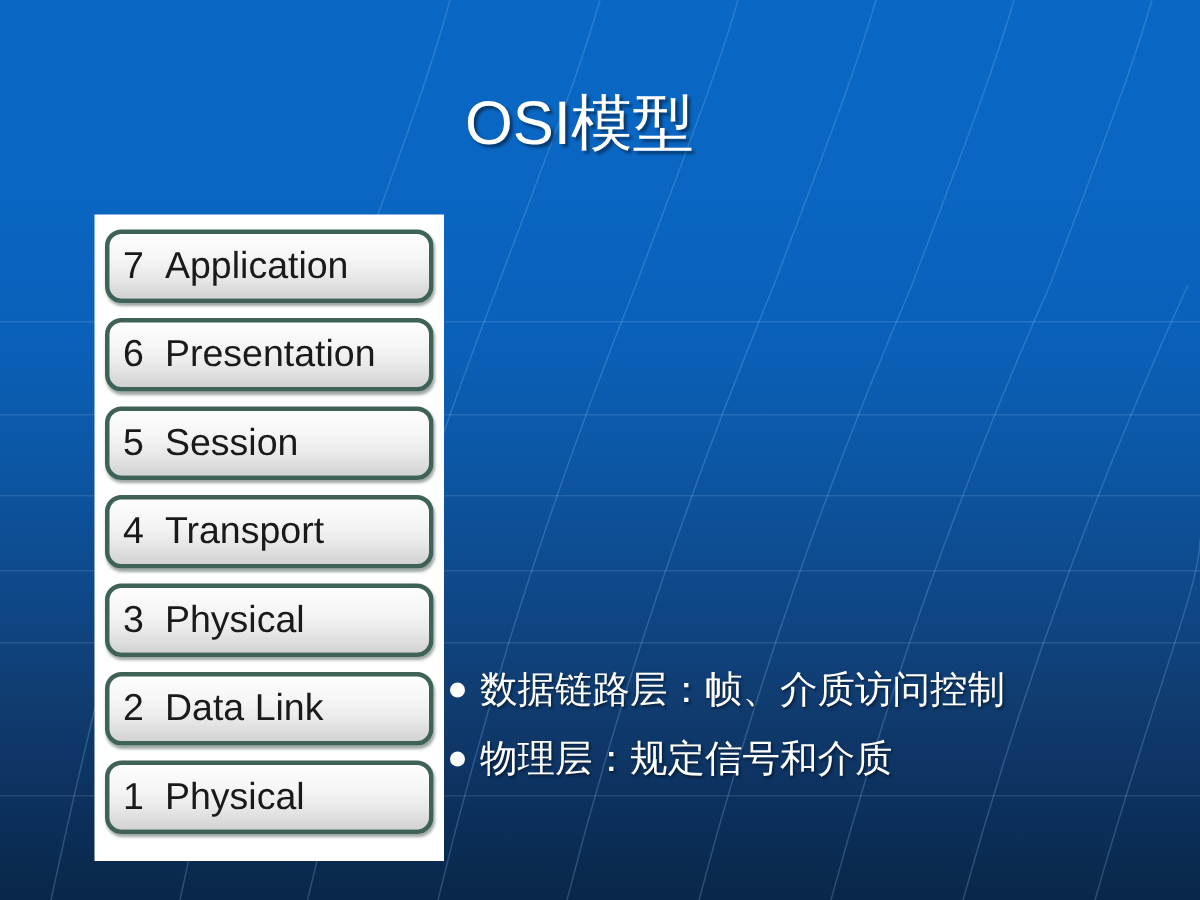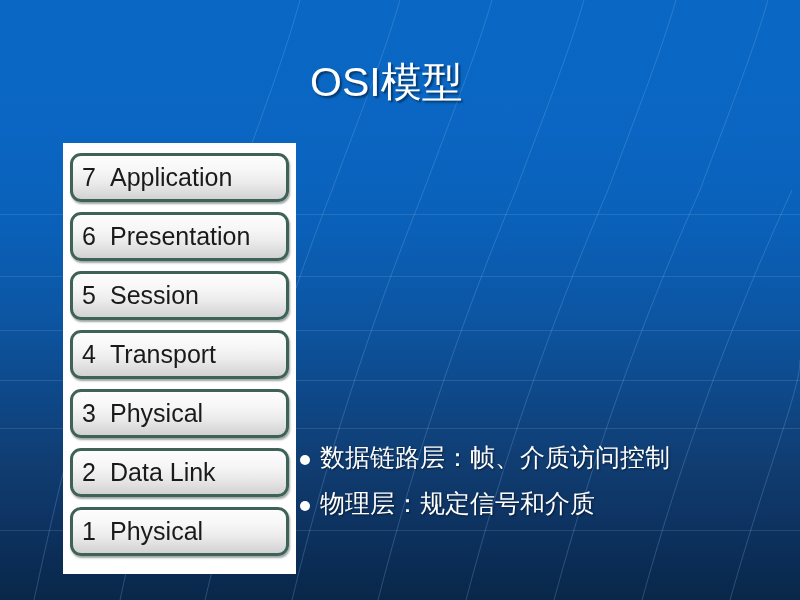--- a/index.html
+++ b/index.html
@@ -122,21 +122,21 @@
   .bullet-dot {
     flex: 0 0 auto;
     width: 10px;
     height: 10px;
     border-radius: 50%;
     background: #ffffff;
     margin-top: 12px;
     margin-right: 10px;
   }
   .bullet-text {
-    font-family: Liberation Mono, monospace;
+    font-family: Liberation Sans, sans-serif;
     font-size: 25px;
     line-height: 34px;
     color: #ffffff;
     white-space: nowrap;
     text-shadow: 1px 1px 2px rgba(0,0,0,0.5);
   }
 </style>
 </head>
 <body>
 

